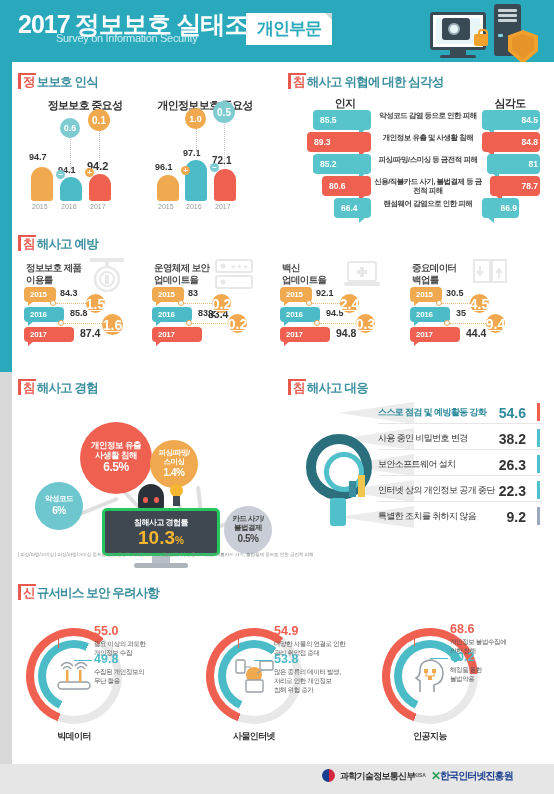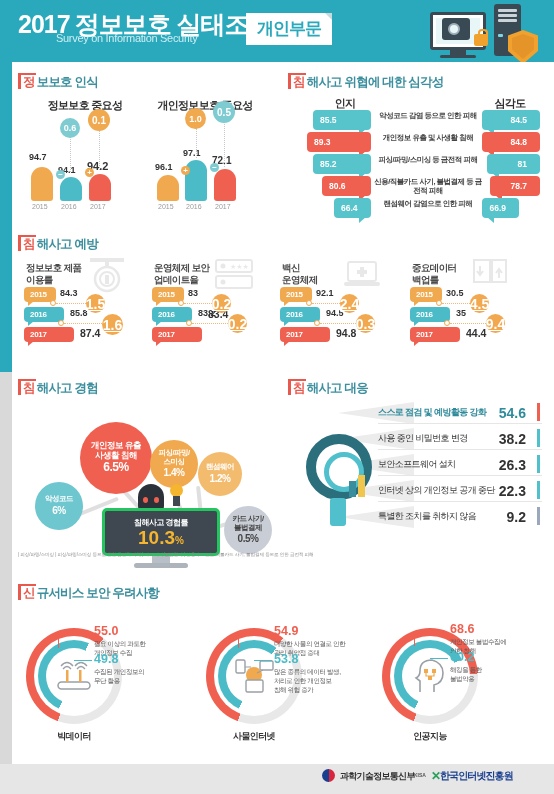--- a/index.html
+++ b/index.html
@@ -73,21 +73,21 @@
   .dotline { position:absolute; width:0; border-left:1px dotted #c7c7c7; }
   .sgn { position:absolute; width:9px; height:9px; border-radius:50%; color:#fff; font-size:8px;
          display:flex; align-items:center; justify-content:center; font-weight:bold; line-height:1;}
   .sgn.o{ background:#f0a94e;} .sgn.t{ background:#7ecbd2;}
 
   
   .pill { position:absolute; height:20px; border-radius:4px; color:#fff; font-size:8.5px; font-weight:bold;
           display:flex; align-items:center; }
   .pill.t { background:#57c3ca; } .pill.r { background:#ef6050; }
   .pill.left { justify-content:flex-start; padding-left:7px; }
-  .pill.right{ justify-content:flex-end; padding-right:13px; }
+  .pill.right{ justify-content:flex-end; padding-right:2px; }
   .pill.left::after { content:""; position:absolute; right:5px; bottom:-5px;
       border-top:6px solid currentColor; border-right:7px solid transparent; }
   .pill.t.left::after{ color:#57c3ca;} .pill.r.left::after{ color:#ef6050;}
   .pill.right::after { content:""; position:absolute; left:5px; bottom:-5px;
       border-top:6px solid currentColor; border-left:7px solid transparent; }
   .pill.t.right::after{ color:#57c3ca;} .pill.r.right::after{ color:#ef6050;}
   .thr-label { position:absolute; width:110px; text-align:center; font-size:7.5px; font-weight:bold;
                color:#444; letter-spacing:-0.5px; line-height:1.25;}
 
   
@@ -339,21 +339,21 @@
     <div class="dotknob" style="left:178px; top:300px;"></div>
     <div class="dotted-h" style="left:184px; top:303px; width:28px;"></div>
     <div class="dbubble" style="left:212px; top:294px;">0.2</div>
     <div class="dotknob" style="left:186px; top:320px;"></div>
     <div class="dotted-h" style="left:192px; top:323px; width:36px;"></div>
     <div class="dbubble" style="left:228px; top:314px;">0.2</div>
   </div>
 
   <div>
     <div class="lbl" style="left:282px; top:262px; line-height:1.3; white-space:pre-line;">백신
-운영체제</div>
+업데이트율</div>
     <svg class="prev-ico" style="left:342px; top:256px;" width="40" height="36" viewBox="0 0 40 36">
       <rect x="6" y="6" width="28" height="19" rx="2" fill="none" stroke="#999" stroke-width="2"></rect>
       <rect x="2" y="26" width="36" height="4" rx="2" fill="#999"></rect>
       <rect x="18" y="11" width="4" height="10" fill="#999"></rect>
         <rect x="15" y="14" width="10" height="4" fill="#999"></rect>
     </svg>
     <div class="spk o" style="left:280px; top:287px; width:32px;">2015</div>
     <div class="spkval" style="left:316px; top:288px;">92.1</div>
     <div class="spk t" style="left:280px; top:307px; width:40px;">2016</div>
     <div class="spkval" style="left:326px; top:308px;">94.5</div>
@@ -411,24 +411,20 @@
       <span class="nm" style="white-space:pre-line;">악성코드</span>
       <span class="vl"><span>6</span><span>%</span></span>
     </div>
 
     <div class="ebub sm" style="left:132px; top:42px; width:48px; height:48px; background:#f0a94e;">
       <span class="nm" style="white-space:pre-line;">피싱/파밍/
 스미싱</span>
       <span class="vl"><span>1.4</span><span>%</span></span>
     </div>
 
-    <div class="ebub sm" style="left:180px; top:54px; width:44px; height:44px; background:#f3bb6e;">
-      <span class="nm">랜섬웨어</span>
-      <span class="vl"><span>1.2</span><span>%</span></span>
-    </div>
 
     <div class="ebub sm gray" style="left:206px; top:108px; width:48px; height:48px; color:#444;">
       <span class="nm" style="white-space:pre-line;">카드 사기/
 불법결제</span>
       <span class="vl"><span>0.5</span><span>%</span></span>
     </div>
 
     <div class="ghost">
       <span class="eye" style="left:5px"></span>
         <span class="eye" style="right:5px"></span>

